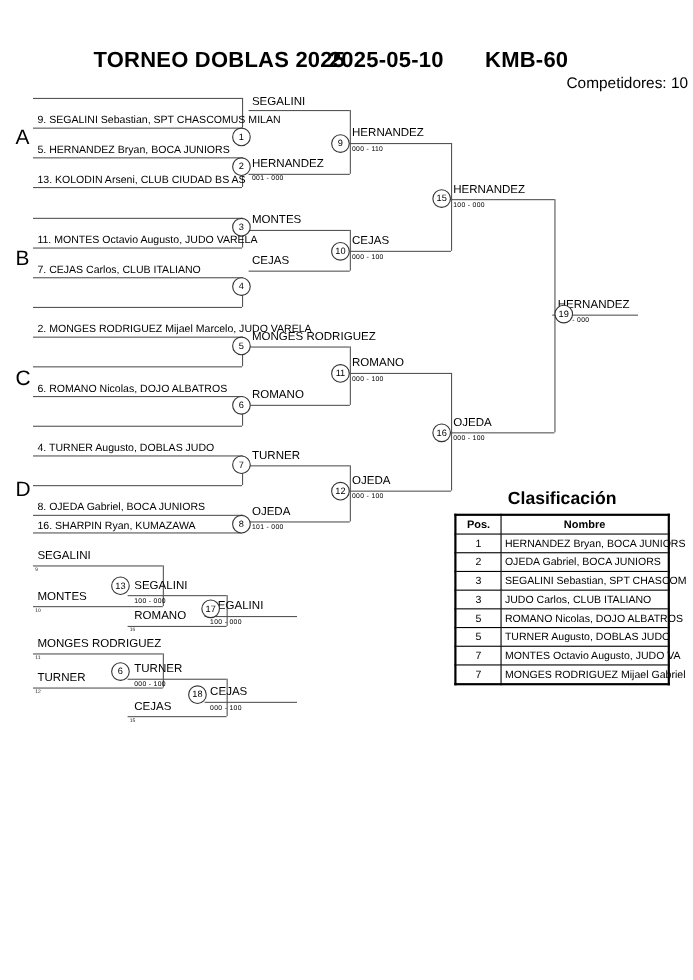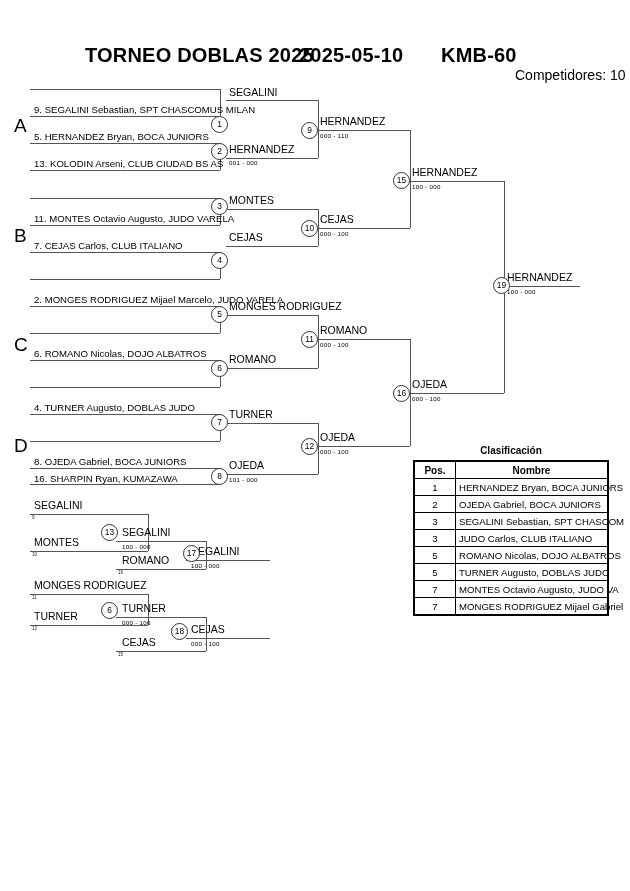--- a/index.html
+++ b/index.html
@@ -69,21 +69,21 @@
   }
   .sect{
     position:absolute;
     font-size:19px;
     line-height:19px;
   }
 
   
   #clasif-wrap{position:absolute;left:413px;top:445px;width:196px;}
   #clasif-title{
-    text-align:center;font-weight:bold;font-size:10px;
+    text-align:center;font-weight:bold;font-size:16px;
     margin:0 0 4px 0;
   }
   #clasif-table{
     border-collapse:collapse;
     border:2px solid #000;
     width:196px;
     table-layout:fixed;
   }
   #clasif-table th,#clasif-table td{
     border:1px solid #000;
@@ -223,21 +223,21 @@
   <div class="winner" style="left:412px;top:167px;">HERNANDEZ</div>
   <div class="score" style="left:412px;top:183px;">100 - 000</div>
 
   <div class="vline" style="left:410px;top:339px;height:107px;"></div>
   <div class="circle" style="left:393px;top:385px;">16</div>
   <div class="hline" style="left:408px;top:393px;width:96px;"></div>
   <div class="winner" style="left:412px;top:379px;">OJEDA</div>
   <div class="score" style="left:412px;top:395px;">000 - 100</div>
 
   <div class="vline" style="left:504px;top:181px;height:212px;"></div>
-  <div class="circle" style="left:493px;top:277px;text-align:center;">19</div>
+  <div class="circle" style="left:504px;top:277px;text-align:center;">19</div>
   <div class="hline" style="left:502px;top:286px;width:78px;"></div>
   <div class="winner" style="left:507px;top:272px;">HERNANDEZ</div>
   <div class="score" style="left:507px;top:288px;">100 - 000</div>
 
   <div class="hline" style="left:30px;top:514px;width:118px;"></div>
   <div class="winner" style="left:34px;top:500px;">SEGALINI</div>
   <div class="idxnum" style="left:32px;top:515px;">9</div>
 
   <div class="hline" style="left:30px;top:551px;width:118px;"></div>
   <div class="winner" style="left:34px;top:537px;">MONTES</div>

